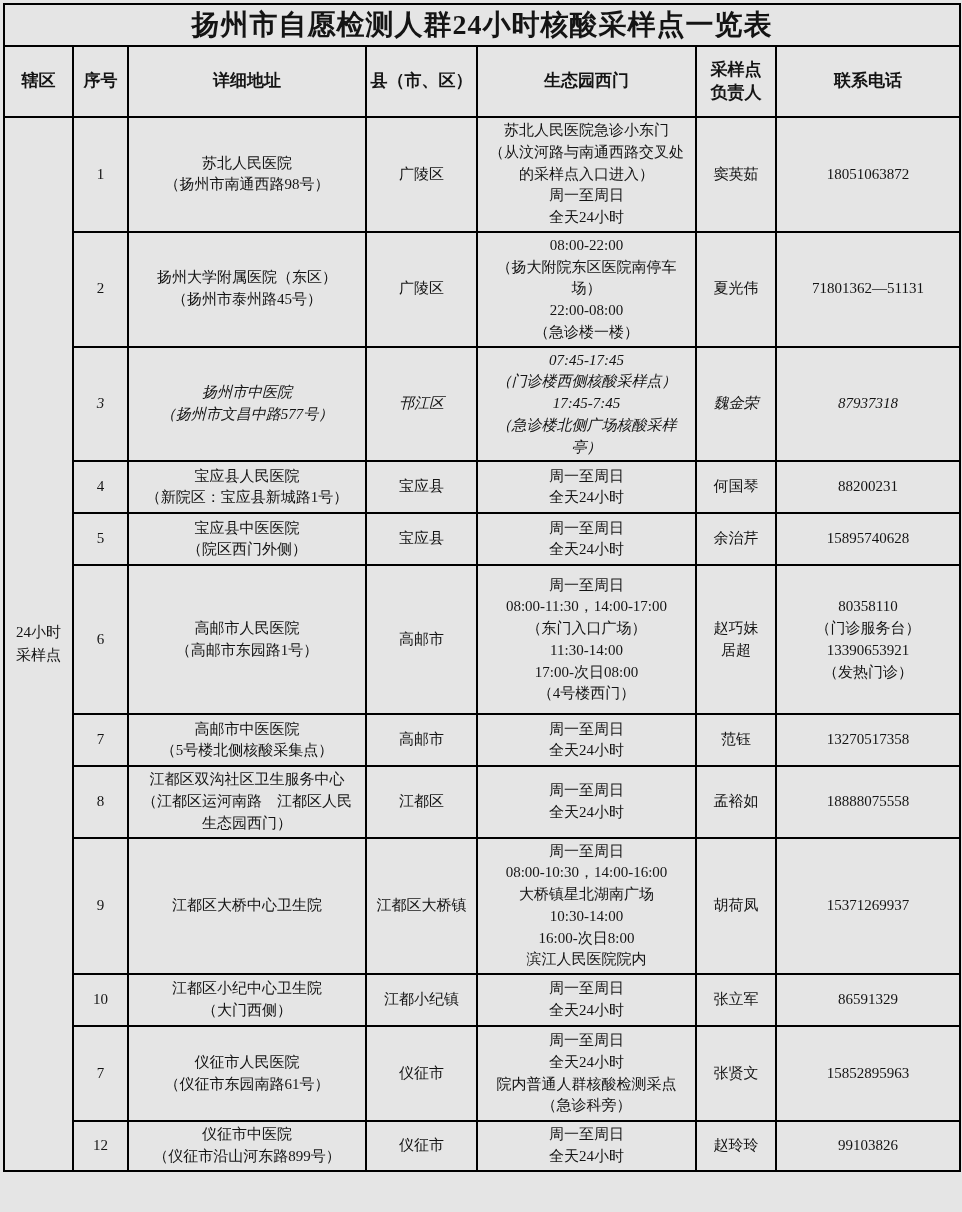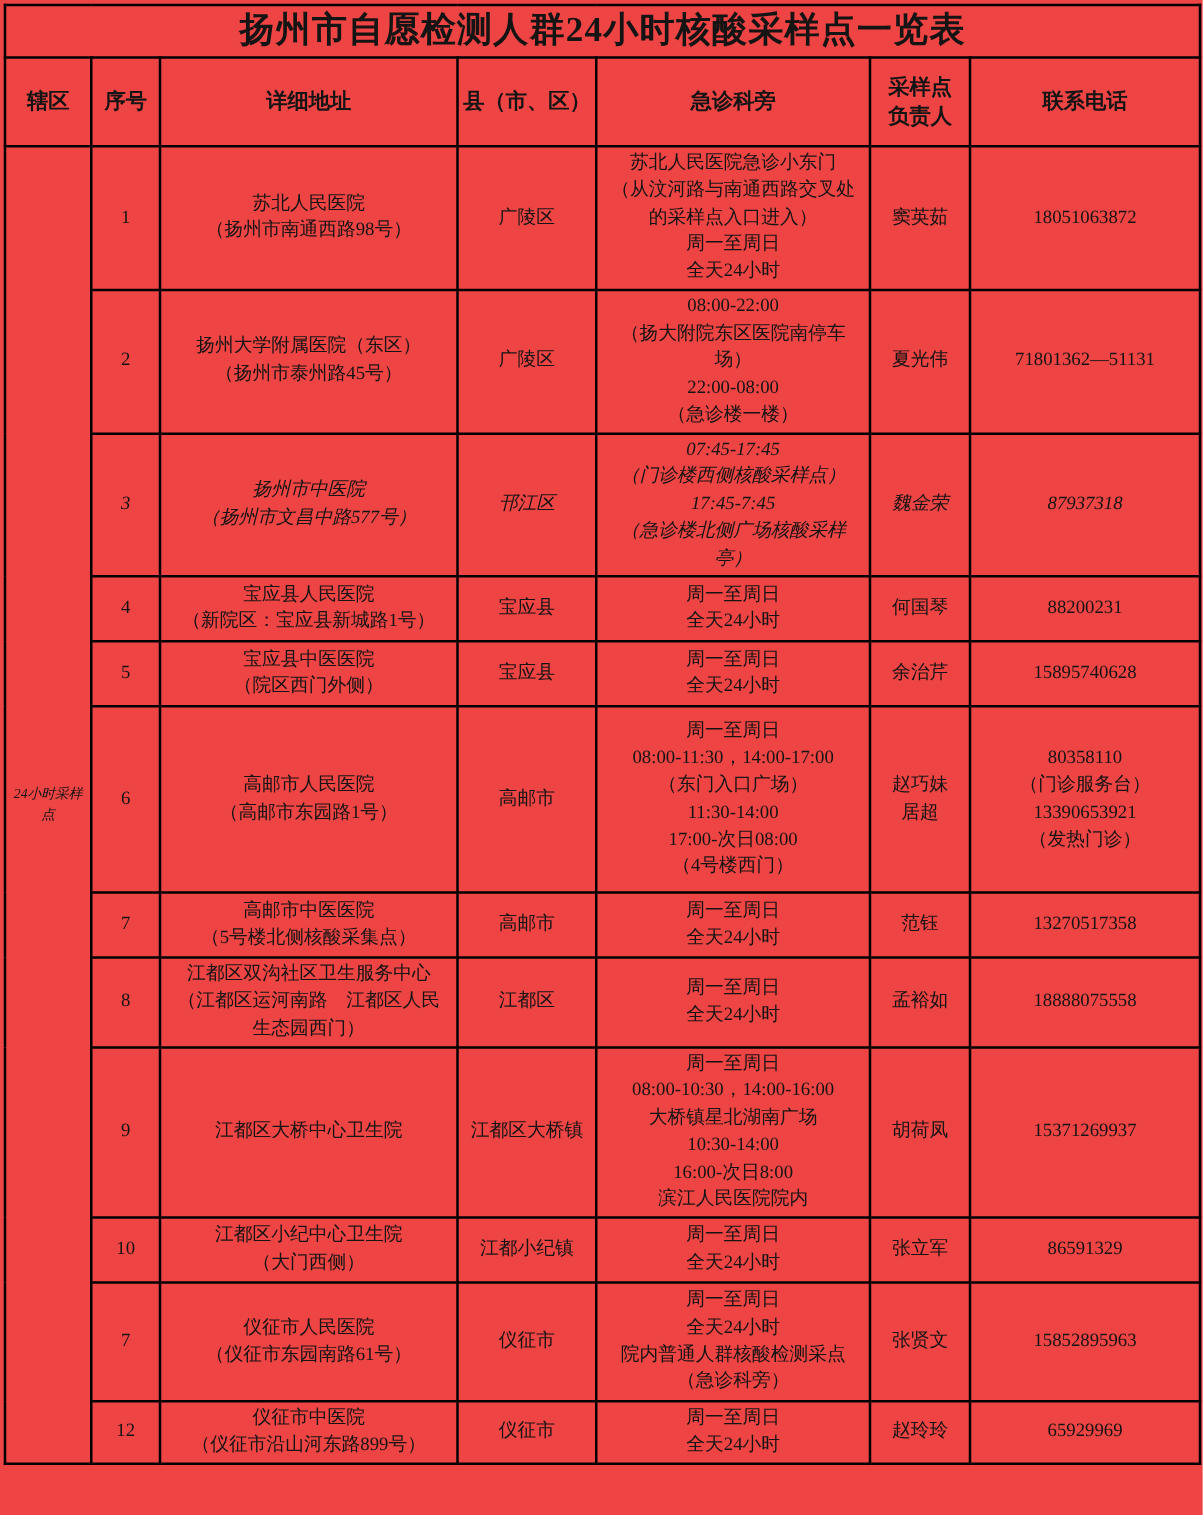--- a/index.html
+++ b/index.html
@@ -3,21 +3,21 @@
 <meta charset="utf-8">
 <style>
   html, body {
     margin: 0;
     padding: 0;
     background: #ffffff;
   }
   .page {
     width: 962px;
     height: 1212px;
-    background: #ef4444;
+    background: #e5e5e5;
     box-sizing: border-box;
     padding: 3px;
     font-family: "Liberation Serif", "DejaVu Serif", serif;
     color: #141414;
   }
   table.main {
     border-collapse: collapse;
     table-layout: fixed;
     width: 956px;
   }
@@ -49,24 +49,23 @@
     font-size: 17px;
     font-weight: bold;
     line-height: 1.3;
   }
   td {
     font-size: 15px;
     line-height: 1.45;
   }
   .pre { white-space: pre-line; }
   .district-cell {
-    font-size: 11px;
+    font-size: 15px;
     line-height: 1.5;
     padding: 16px 6px;
-    font-style: italic;
   }
   
   tr.r1  td { height: 114px; }
   tr.r2  td { height: 112px; }
   tr.r3  td { height: 105px; font-style: italic; }
   tr.r4  td { height: 52px; }
   tr.r5  td { height: 52px; }
   tr.r6  td { height: 149px; }
   tr.r7  td { height: 52px; }
   tr.r8  td { height: 71px; }
@@ -93,21 +92,21 @@
     <tbody>
         <tr>
       <td class="title-cell" colspan="7">扬州市自愿检测人群24小时核酸采样点一览表</td>
     </tr>
 
     <tr class="header-row">
       <th class="pre">辖区</th>
       <th class="pre">序号</th>
       <th class="pre">详细地址</th>
       <th class="pre">县（市、区）</th>
-      <th class="pre">急诊科旁</th>
+      <th class="pre">生态园西门</th>
       <th class="pre">采样点
 负责人</th>
       <th class="pre">联系电话</th>
     </tr>
 
     <tr class="r1">
       <td class="district-cell" rowspan="12">24小时采样点</td>
       <td>1</td>
       <td class="pre">苏北人民医院
 （扬州市南通西路98号）</td>
@@ -252,17 +251,17 @@
     </tr>
 
     <tr class="r12">
       <td>12</td>
       <td class="pre">仪征市中医院
 （仪征市沿山河东路899号）</td>
       <td>仪征市</td>
       <td class="pre">周一至周日
 全天24小时</td>
       <td class="pre">赵玲玲</td>
-      <td class="pre">65929969</td>
+      <td class="pre">99103826</td>
     </tr>
   </tbody>
     </table>
 </div>
 
 </body></html>

